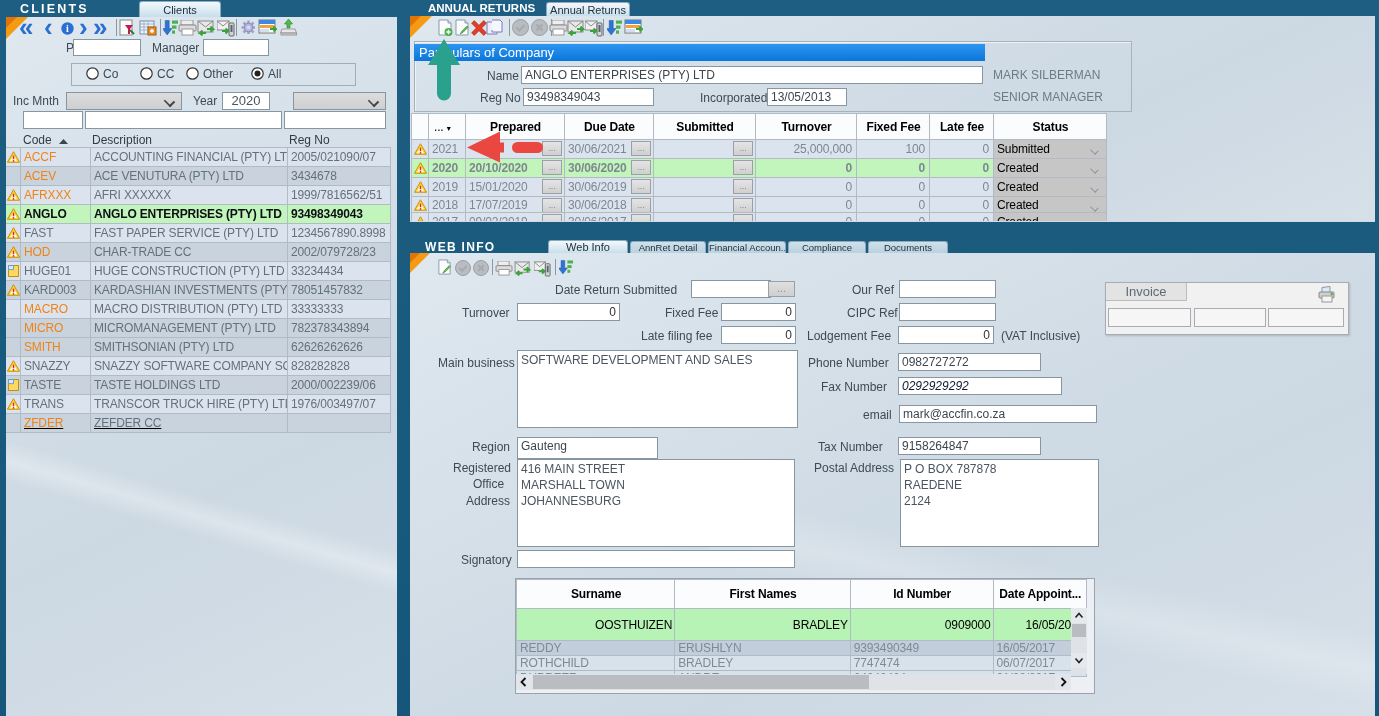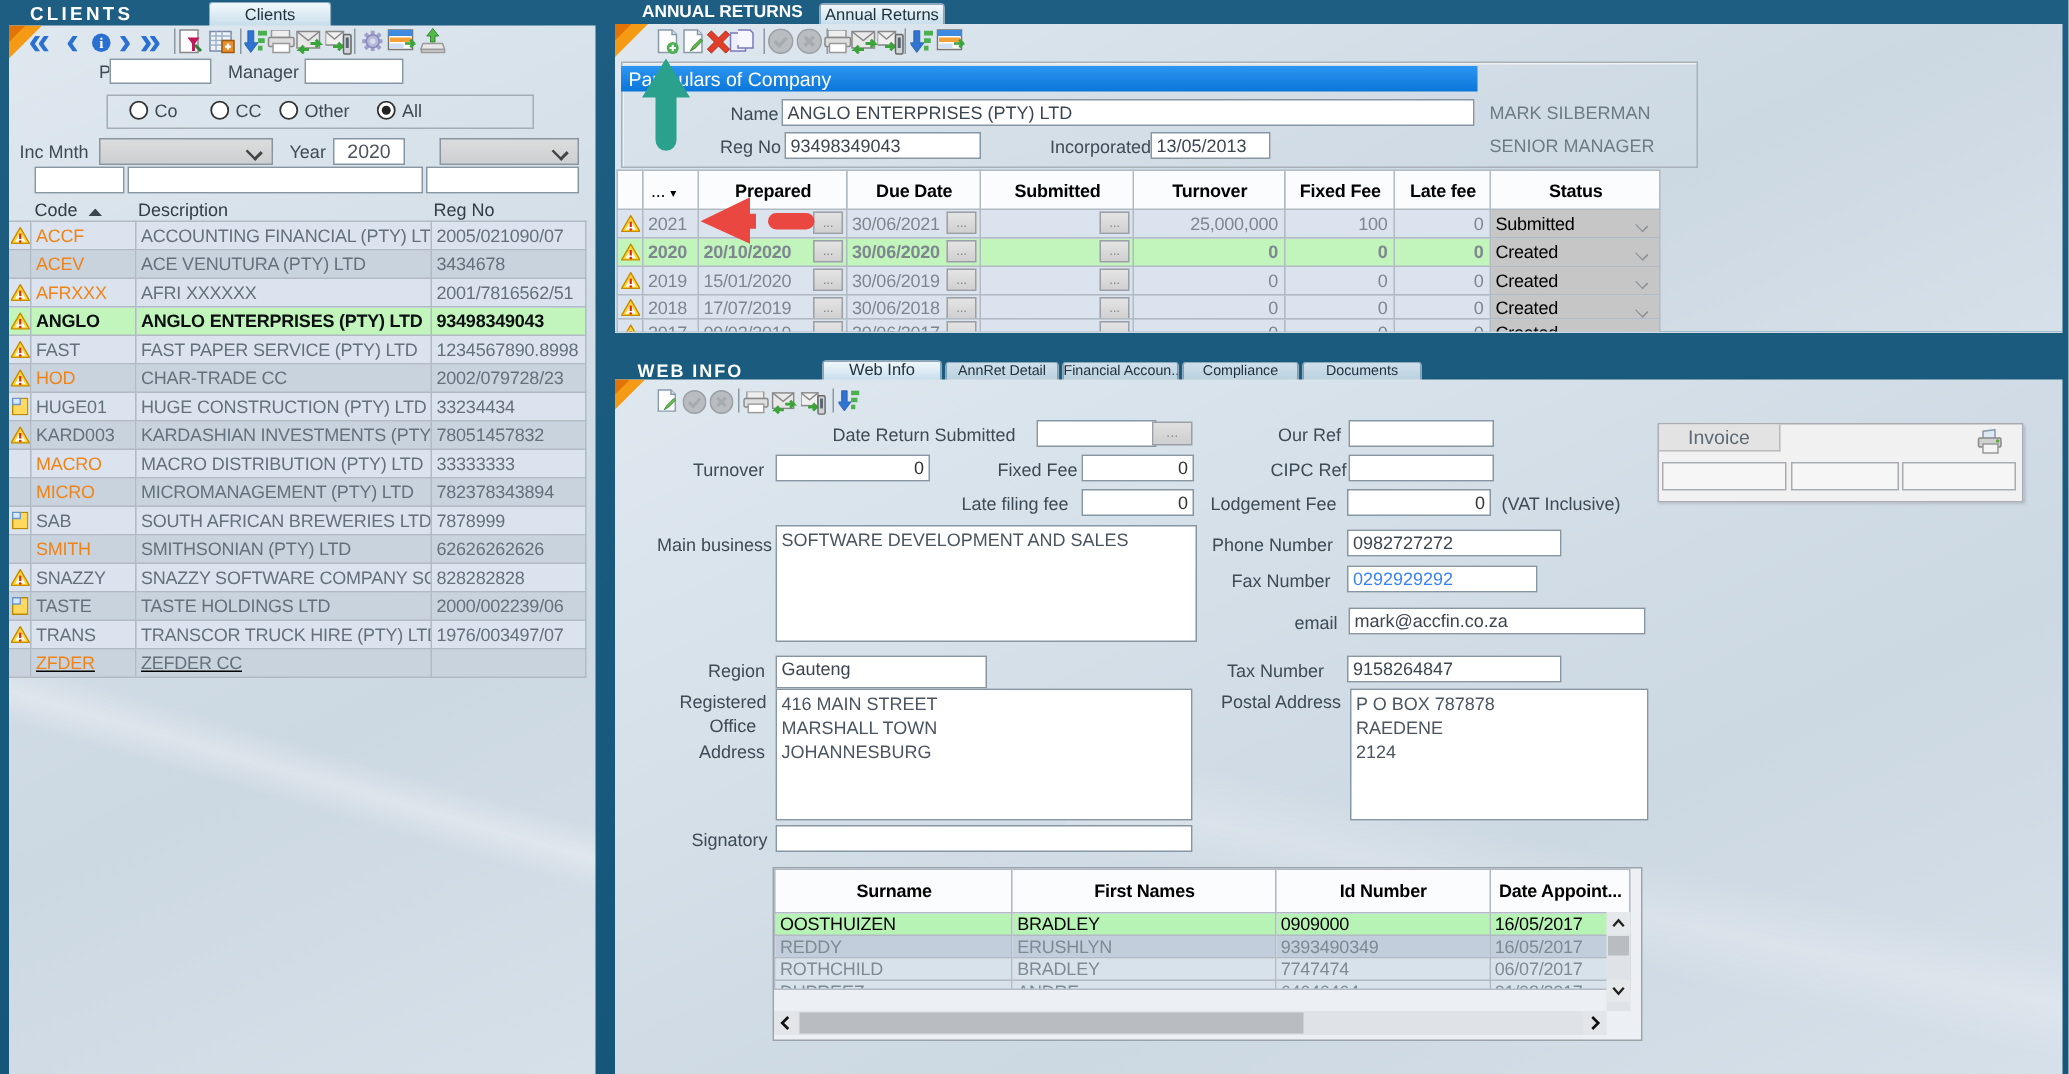--- a/index.html
+++ b/index.html
@@ -209,21 +209,21 @@
             <td class="org">ACEV</td>
             <td>ACE VENUTURA (PTY) LTD</td>
             <td>3434678</td>
           </tr>
   <tr class="rA" style="height:19px;">
             <td class="icn"><svg width="13" height="12" viewBox="0 0 14 13">
                 <use href="#warn"></use>
               </svg></td>
             <td class="org">AFRXXX</td>
             <td>AFRI XXXXXX</td>
-            <td>2001/7816562/51</td>
+            <td>1999/7816562/51</td>
           </tr>
   <tr class="rG" style="height:19px;">
             <td class="icn"><svg width="13" height="12" viewBox="0 0 14 13">
                 <use href="#warn"></use>
               </svg></td>
             <td>ANGLO</td>
             <td>ANGLO ENTERPRISES (PTY) LTD</td>
             <td>93498349043</td>
           </tr>
   <tr class="rA" style="height:19px;">
@@ -262,28 +262,20 @@
             <td></td>
             <td class="org">MACRO</td>
             <td>MACRO DISTRIBUTION (PTY) LTD</td>
             <td>33333333</td>
           </tr>
   <tr class="rB" style="height:19px;">
             <td></td>
             <td class="org">MICRO</td>
             <td>MICROMANAGEMENT (PTY) LTD</td>
             <td>782378343894</td>
-          </tr>
-  <tr class="rA" style="height:19px;">
-            <td class="icn"><svg width="11" height="12" viewBox="0 0 12 13">
-                <use href="#note"></use>
-              </svg></td>
-            <td>SAB</td>
-            <td>SOUTH AFRICAN BREWERIES LTD</td>
-            <td>7878999</td>
           </tr>
   <tr class="rB" style="height:19px;">
             <td></td>
             <td class="org">SMITH</td>
             <td>SMITHSONIAN (PTY) LTD</td>
             <td>62626262626</td>
           </tr>
   <tr class="rA" style="height:19px;">
             <td class="icn"><svg width="13" height="12" viewBox="0 0 14 13">
                 <use href="#warn"></use>
@@ -574,21 +566,21 @@
   <div class="inp" style="left:721px;top:326px;width:75px;height:18px;text-align:right;color:#333;line-height:16px;">0</div>
   <div class="lbl" style="left:807px;top:329px;">Lodgement Fee</div>
   <div class="inp" style="left:898px;top:326px;width:96px;height:18px;text-align:right;color:#333;line-height:16px;">0</div>
   <div class="lbl" style="left:1001px;top:329px;">(VAT Inclusive)</div>
 
   <div class="lbl" style="left:438px;top:356px;">Main business</div>
   <div class="inp" style="left:517px;top:350px;width:281px;height:78px;line-height:17px;padding-top:1px;">SOFTWARE DEVELOPMENT AND SALES</div>
   <div class="lbl" style="left:808px;top:356px;">Phone Number</div>
   <div class="inp" style="left:898px;top:353px;width:143px;height:18px;color:#3c4650;line-height:16px;">0982727272</div>
   <div class="lbl" style="left:821px;top:380px;">Fax Number</div>
-  <div class="inp" style="left:898px;top:377px;width:127px;height:18px;color:#3b82f6;line-height:16px;">0292929292</div>
+  <div class="inp" style="left:898px;top:377px;width:164px;height:18px;color:#0f172a;line-height:16px;font-style:italic;">0292929292</div>
   <div class="lbl" style="left:863px;top:408px;">email</div>
   <div class="inp" style="left:899px;top:405px;width:198px;height:18px;color:#3c4650;line-height:16px;">mark@accfin.co.za</div>
 
   <div class="lbl" style="left:472px;top:440px;">Region</div>
   <div class="inp" style="left:517px;top:437px;width:141px;height:22px;color:#3c4650;line-height:16px;">Gauteng</div>
   <div class="lbl" style="left:818px;top:440px;">Tax Number</div>
   <div class="inp" style="left:898px;top:437px;width:143px;height:18px;color:#3c4650;line-height:16px;">9158264847</div>
 
   <div class="lbl" style="left:453px;top:461px;">Registered</div>
   <div class="lbl" style="left:473px;top:477px;">Office</div>
@@ -620,21 +612,21 @@
           <col style="width:139px">
           <col style="width:91px">
         </colgroup>
   <tbody>
           <tr style="height:29px;" class="ghead">
             <td>Surname</td>
             <td>First Names</td>
             <td>Id Number</td>
             <td>Date Appoint...</td>
           </tr>
-  <tr class="dg" style="height:15px;background:#b7f3b4;">
+  <tr class="dg" style="height:32px;background:#b7f3b4;text-align:right;">
             <td class="dk">OOSTHUIZEN</td>
             <td class="dk">BRADLEY</td>
             <td class="dk">0909000</td>
             <td class="dk">16/05/2017</td>
           </tr>
   <tr class="dg" style="height:15px;background:#c2cedb;">
             <td>REDDY</td>
             <td>ERUSHLYN</td>
             <td>9393490349</td>
             <td>16/05/2017</td>

